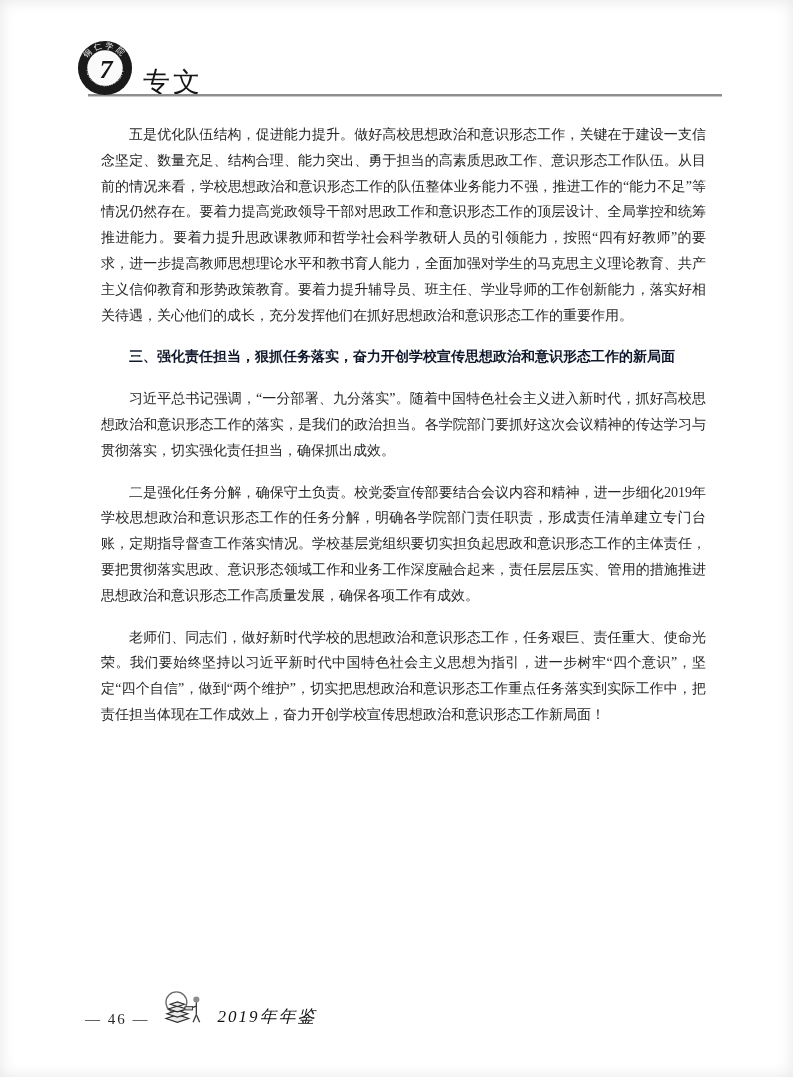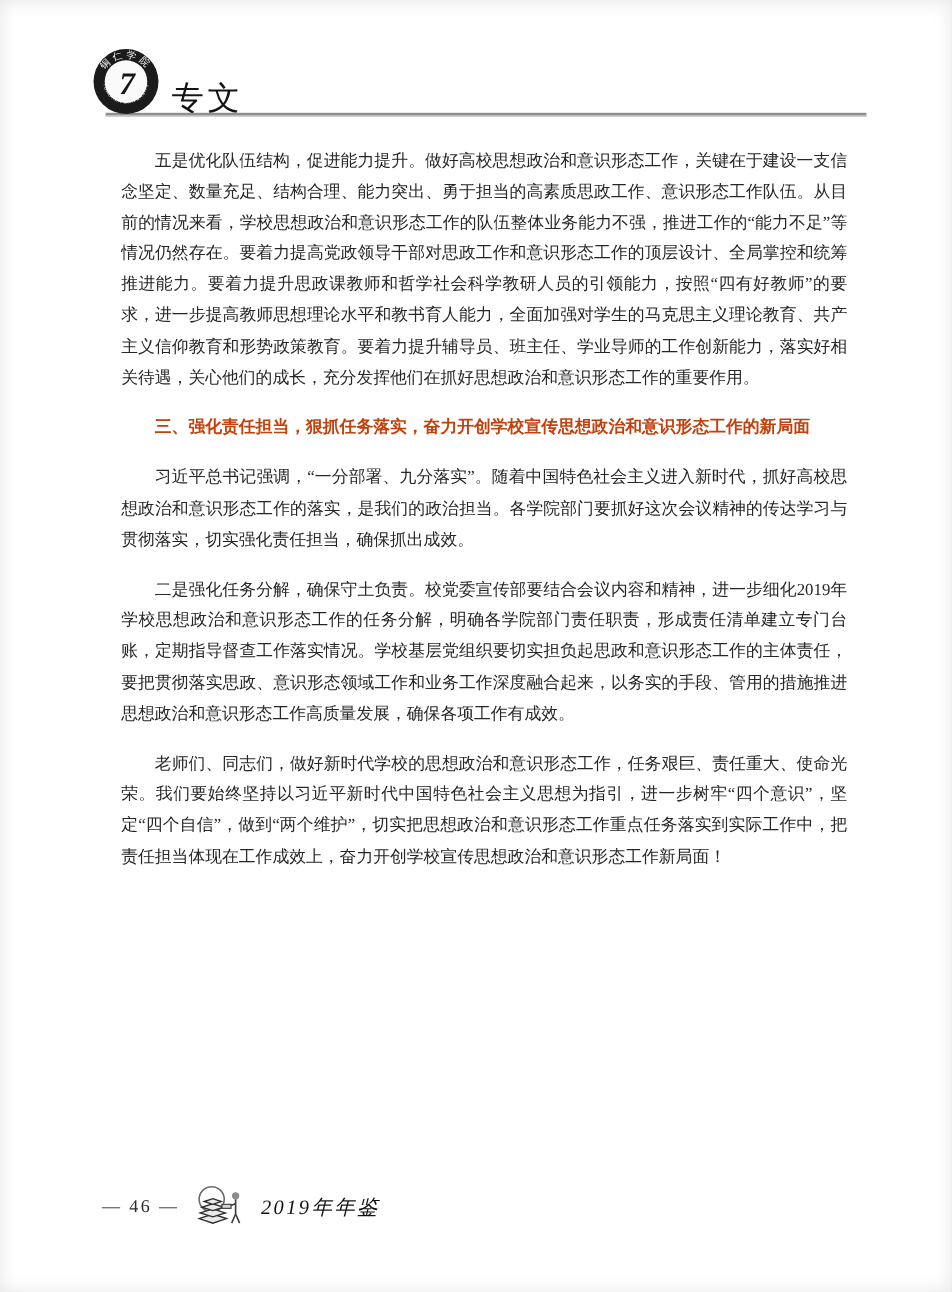--- a/index.html
+++ b/index.html
@@ -23,25 +23,25 @@
     background:#8e8e8e;border-bottom:1px solid #c9c9c9;
   }
   
   .content{
     position:absolute;left:85px;top:106px;width:637px;color:#262626;
   }
   .content p{
     margin:16px;font-size:14px;line-height:25.8px;
     text-align:justify;text-indent:2em;
   }
-  .content p.heading{font-weight:bold;color:#c2410c;}
+  .content p.heading{font-weight:bold;color:#0f172a;}
   
   .footer{
     position:absolute;left:85px;top:984px;height:44px;
-    display:flex;align-items:center;gap:12px;
+    display:flex;align-items:flex-end;gap:12px;
   }
   .page-label{font-size:15px;color:#2a2a2a;letter-spacing:2px;}
   .mascot{display:inline-block;line-height:0;}
   .yearbook-label{
     font-size:17px;font-weight:normal;font-style:italic;color:#111111;
     letter-spacing:2px;
   }
 </style>
 </head>
 <body>
@@ -65,21 +65,21 @@
       </text>
     </svg>
   </div>
   <span class="section-label">专文</span>
   <div class="header-rule"></div>
 
   <main class="content">
     <p>五是优化队伍结构，促进能力提升。做好高校思想政治和意识形态工作，关键在于建设一支信念坚定、数量充足、结构合理、能力突出、勇于担当的高素质思政工作、意识形态工作队伍。从目前的情况来看，学校思想政治和意识形态工作的队伍整体业务能力不强，推进工作的“能力不足”等情况仍然存在。要着力提高党政领导干部对思政工作和意识形态工作的顶层设计、全局掌控和统筹推进能力。要着力提升思政课教师和哲学社会科学教研人员的引领能力，按照“四有好教师”的要求，进一步提高教师思想理论水平和教书育人能力，全面加强对学生的马克思主义理论教育、共产主义信仰教育和形势政策教育。要着力提升辅导员、班主任、学业导师的工作创新能力，落实好相关待遇，关心他们的成长，充分发挥他们在抓好思想政治和意识形态工作的重要作用。</p>
     <p class="heading">三、强化责任担当，狠抓任务落实，奋力开创学校宣传思想政治和意识形态工作的新局面</p>
     <p>习近平总书记强调，“一分部署、九分落实”。随着中国特色社会主义进入新时代，抓好高校思想政治和意识形态工作的落实，是我们的政治担当。各学院部门要抓好这次会议精神的传达学习与贯彻落实，切实强化责任担当，确保抓出成效。</p>
-    <p>二是强化任务分解，确保守土负责。校党委宣传部要结合会议内容和精神，进一步细化2019年学校思想政治和意识形态工作的任务分解，明确各学院部门责任职责，形成责任清单建立专门台账，定期指导督查工作落实情况。学校基层党组织要切实担负起思政和意识形态工作的主体责任，要把贯彻落实思政、意识形态领域工作和业务工作深度融合起来，以务实的手段、管用的措施推进思想政治和意识形态工作高质量发展，确保各项工作有成效。</p>
+    <p>二是强化任务分解，确保守土负责。校党委宣传部要结合会议内容和精神，进一步细化2019年学校思想政治和意识形态工作的任务分解，明确各学院部门责任职责，形成责任清单建立专门台账，定期指导督查工作落实情况。学校基层党组织要切实担负起思政和意识形态工作的主体责任，要把贯彻落实思政、意识形态领域工作和业务工作深度融合起来，责任层层压实、管用的措施推进思想政治和意识形态工作高质量发展，确保各项工作有成效。</p>
     <p>老师们、同志们，做好新时代学校的思想政治和意识形态工作，任务艰巨、责任重大、使命光荣。我们要始终坚持以习近平新时代中国特色社会主义思想为指引，进一步树牢“四个意识”，坚定“四个自信”，做到“两个维护”，切实把思想政治和意识形态工作重点任务落实到实际工作中，把责任担当体现在工作成效上，奋力开创学校宣传思想政治和意识形态工作新局面！</p>
   </main>
 
   <div class="footer">
     <span class="page-label">— 46 —</span>
     <span class="mascot">
       <svg viewBox="0 0 46 40" width="44" height="38">
         <circle cx="15" cy="13" r="11" fill="none" stroke="#6a6a6a" stroke-width="1.4"></circle>
         <g stroke="#2e2e2e" stroke-width="1.2" fill="#e9e9e9">
           <path d="M4 30 L16 26 L28 30 L16 34 Z"></path>

